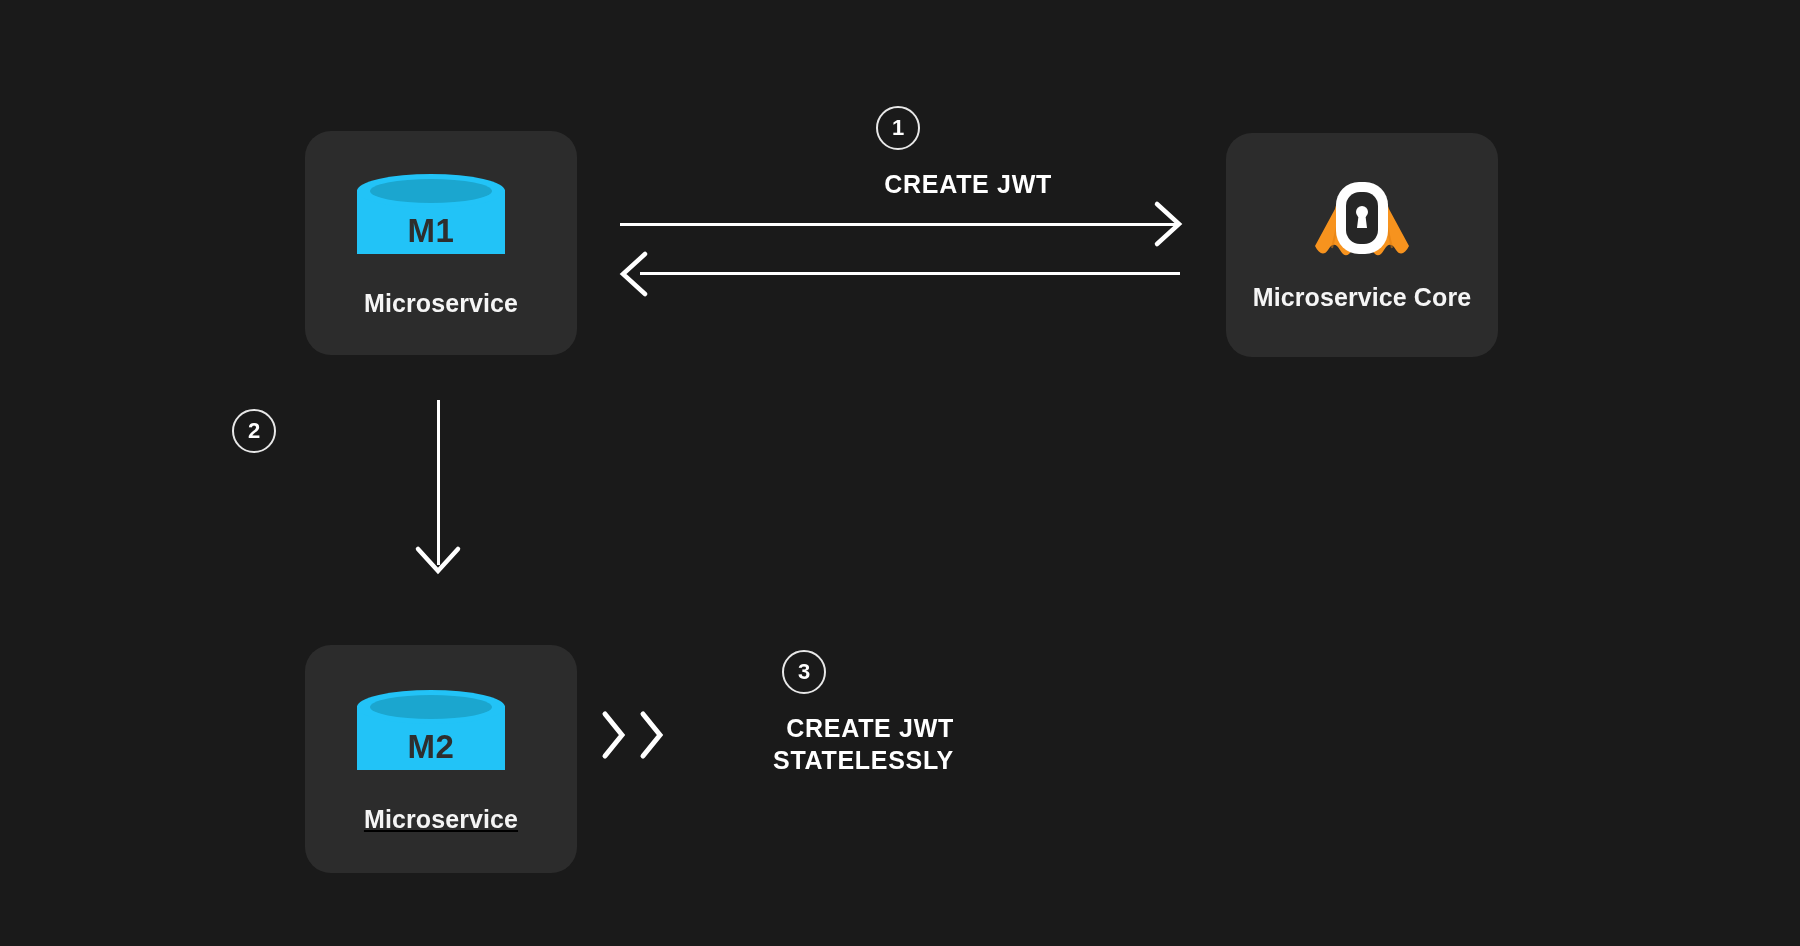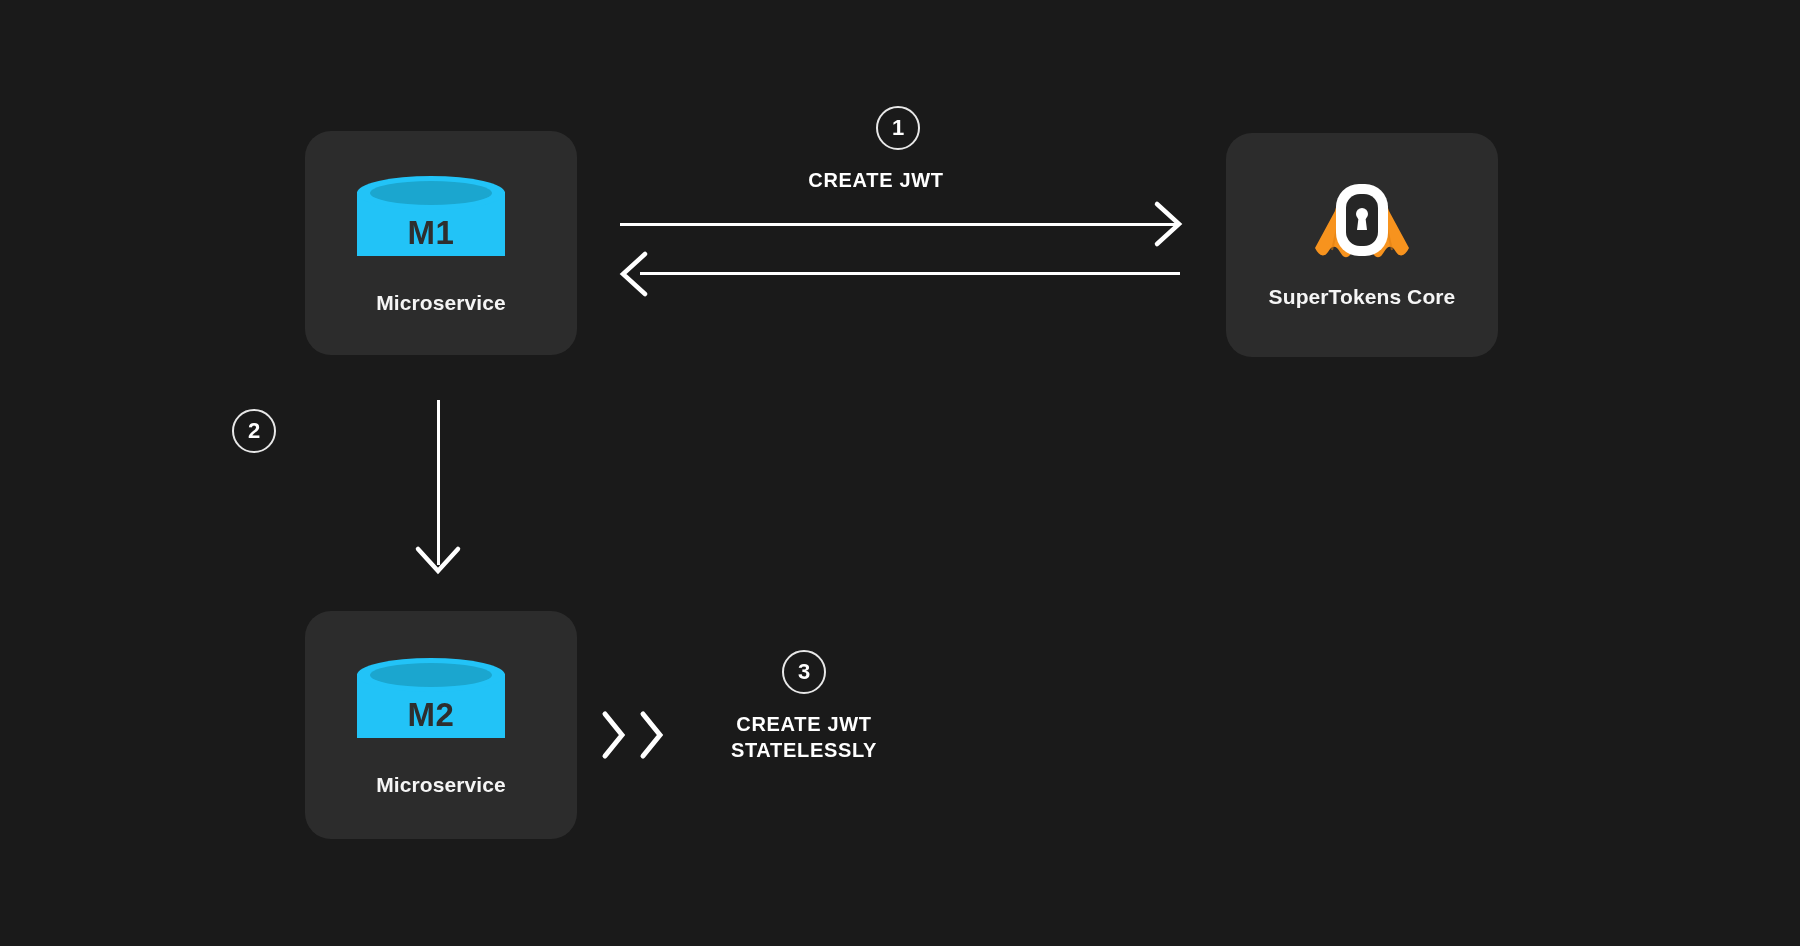--- a/index.html
+++ b/index.html
@@ -29,21 +29,21 @@
     background: #2c2c2c;
     border-radius: 26px;
     display: flex;
     flex-direction: column;
     align-items: center;
     justify-content: center;
     box-sizing: border-box;
   }
   .node-label {
     color: #f5f5f5;
-    font-size: 21px;
+    font-size: 25px;
     font-weight: bold;
     text-align: center;
     line-height: 1.22;
     letter-spacing: 0.1px;
   }
 
   
   .db {
     position: relative;
     width: 168px;
@@ -131,24 +131,24 @@
     color: #ffffff;
     font-size: 22px;
     font-weight: bold;
     box-sizing: border-box;
   }
 
   
   .step-caption {
     position: absolute;
     color: #ffffff;
-    font-size: 20px;
+    font-size: 25px;
     font-weight: bold;
     letter-spacing: 0.7px;
-    text-align: center;
+    text-align: right;
     line-height: 1.28;
     white-space: pre-line;
   }
 
   
   .chevrons {
     position: absolute;
     display: flex;
     gap: 10px;
     color: #ffffff;
@@ -192,25 +192,25 @@
         <path d="M77 34 L 85 68" stroke="#e07d10" stroke-width="2" fill="none" opacity="0.55"></path>
 
         <rect x="29" y="2" width="52" height="72" rx="23" ry="23" fill="#ffffff"></rect>
 
         <rect x="39" y="12" width="32" height="52" rx="14" ry="14" fill="#262626"></rect>
 
         <circle cx="55" cy="32" r="6" fill="#ffffff"></circle>
         <path d="M51.6 35 L 58.4 35 L 60 48 L 50 48 Z" fill="#ffffff"></path>
       </svg>
     </div>
-    <div class="node-label" style="margin-top:14px;">SuperTokens
+    <div class="node-label" style="margin-top:14px;">Microservice
 Core</div>
   </div>
 
-  <div class="node-card" style="left:305px; top:611px; width:272px; height:228px;">
+  <div class="node-card" style="left:305px; top:645px; width:272px; height:228px;text-decoration:underline;">
     <div class="db" style="margin-top:6px;">
       <div class="db-bottom"></div>
       <div class="db-body"></div>
       <div class="db-top-outer"></div>
       <div class="db-top-inner"></div>
       <div class="db-text">M2</div>
     </div>
     <div class="node-label" style="margin-top:18px;">Microservice</div>
   </div>
 

